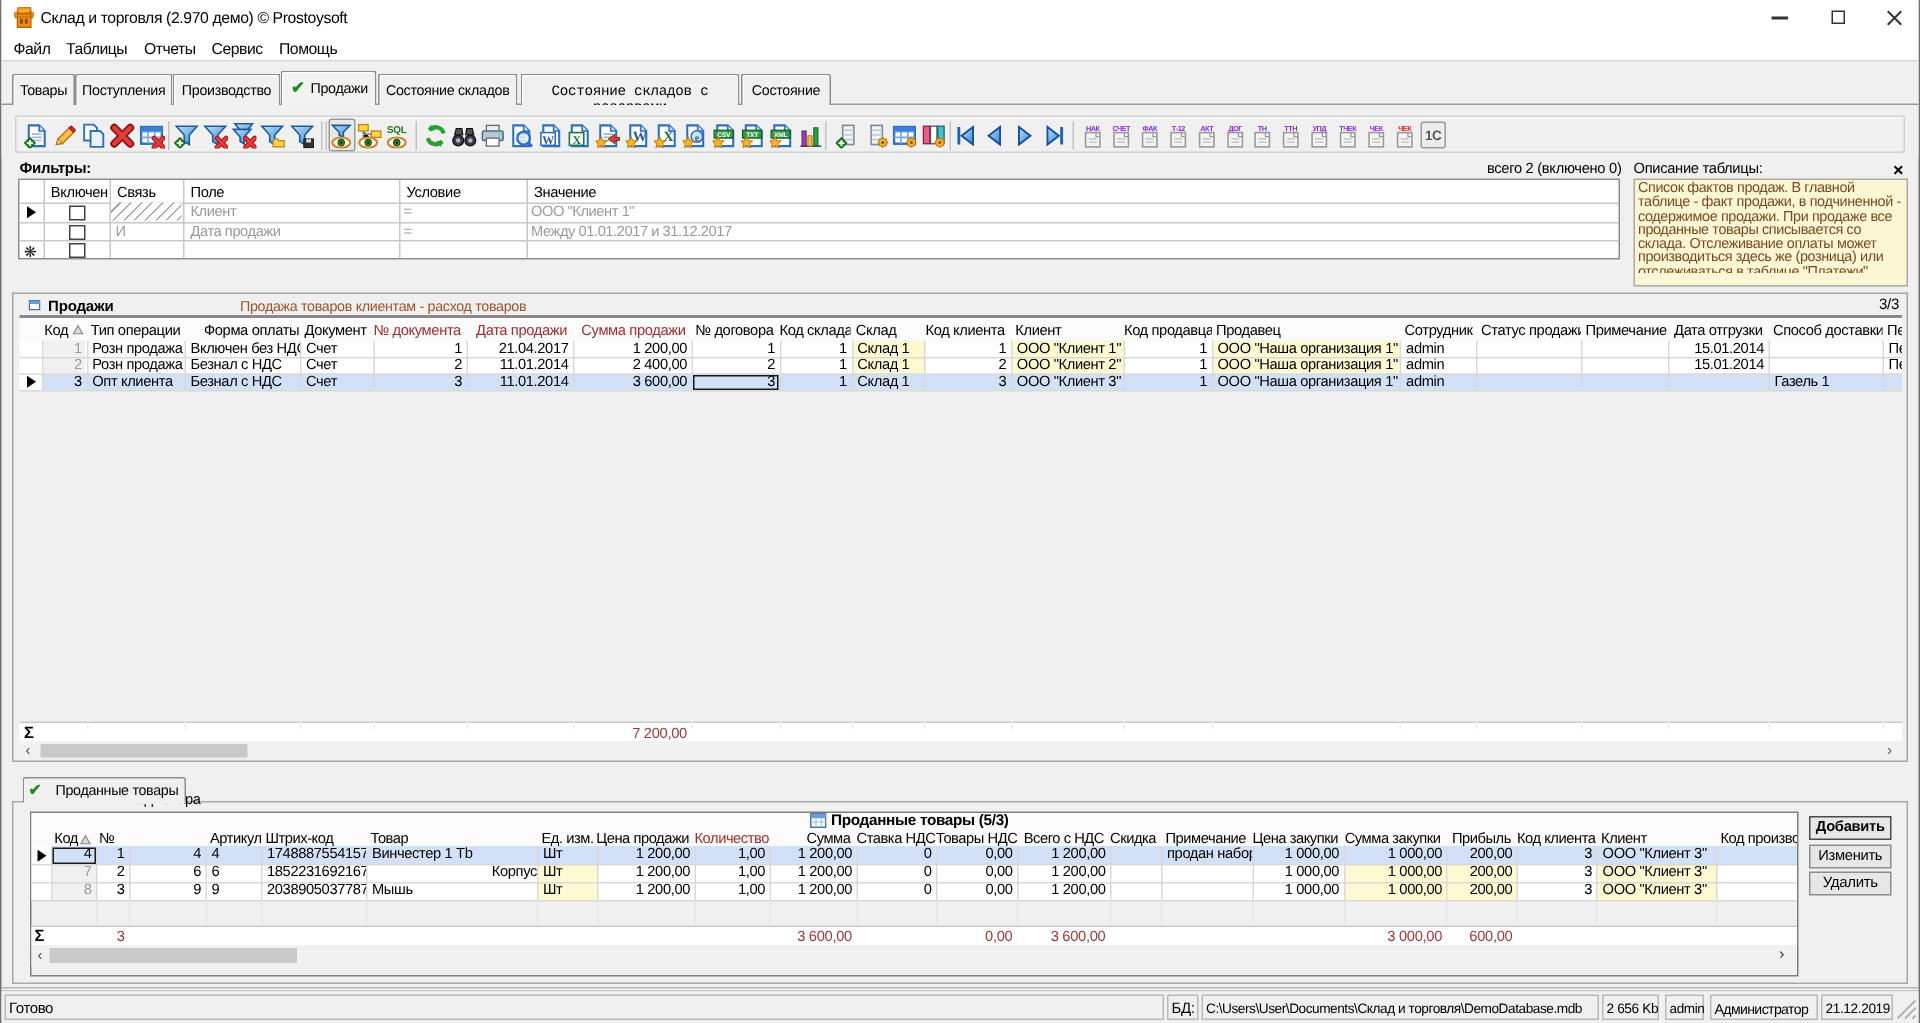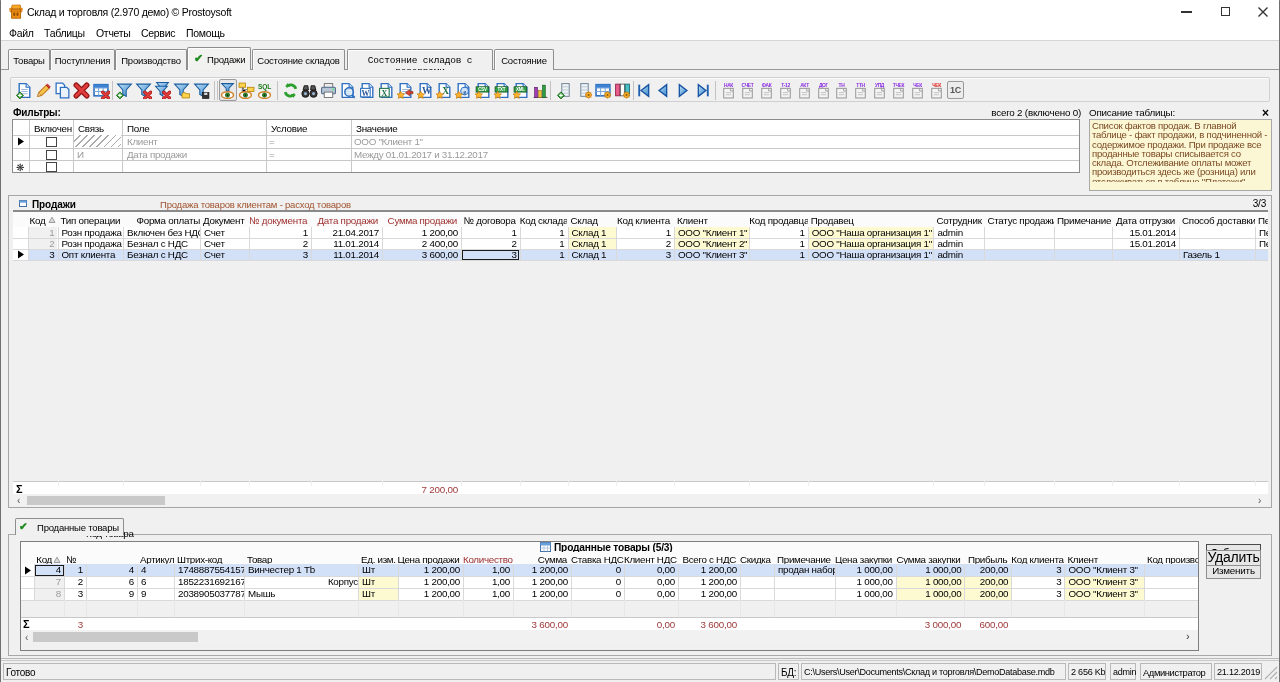--- a/index.html
+++ b/index.html
@@ -491,21 +491,21 @@
     </svg>
   </div>
 <div style="left:32px;top:199px;font-weight:bold;font-size:10px;letter-spacing:-0.1px;">Продажи</div>
 <div style="left:160px;top:199px;color:#a0522d;font-size:9.5px;letter-spacing:-0.2px;">Продажа товаров клиентам - расход товаров</div>
 <div style="left:1200px;top:198px;width:66px;text-align:right;font-size:10px;">3/3</div>
 <div style="left:13px;top:210px;width:1255px;height:2px;background:#8a8a8a;"></div>
 <div style="left:13px;top:212px;width:1255px;height:15px;background:#fbfbfb;"></div>
 <div style="left:13px;top:227px;width:1255px;height:33px;background:#fff;"></div>
 <div style="left:28.3px;top:215px;width:29.2px;text-align:right;padding-right:12px;font-size:9.8px;letter-spacing:-0.25px;color:#000;white-space:nowrap;overflow:hidden;">Код</div>
 <div style="left:57.5px;top:215px;width:65.5px;text-align:left;padding-left:3px;font-size:9.8px;letter-spacing:-0.25px;color:#000;white-space:nowrap;overflow:hidden;">Тип операции</div>
-<div style="left:123px;top:215px;width:77px;text-align:right;padding-left:3px;font-size:9.8px;letter-spacing:-0.25px;color:#000;white-space:nowrap;overflow:hidden;">Форма оплаты</div>
+<div style="left:133px;top:215px;width:77px;text-align:left;padding-left:3px;font-size:9.8px;letter-spacing:-0.25px;color:#000;white-space:nowrap;overflow:hidden;">Форма оплаты</div>
 <div style="left:200px;top:215px;width:49px;text-align:left;padding-left:3px;font-size:9.8px;letter-spacing:-0.25px;color:#000;white-space:nowrap;overflow:hidden;">Документ</div>
 <div style="left:249px;top:215px;width:62px;text-align:right;padding-right:4px;font-size:9.8px;letter-spacing:-0.25px;color:#9e2f2f;white-space:nowrap;overflow:hidden;">№ документа</div>
 <div style="left:311px;top:215px;width:71px;text-align:right;padding-right:4px;font-size:9.8px;letter-spacing:-0.25px;color:#9e2f2f;white-space:nowrap;overflow:hidden;">Дата продажи</div>
 <div style="left:382px;top:215px;width:79px;text-align:right;padding-right:4px;font-size:9.8px;letter-spacing:-0.25px;color:#9e2f2f;white-space:nowrap;overflow:hidden;">Сумма продажи</div>
 <div style="left:461px;top:215px;width:58.700000000000045px;text-align:right;padding-right:4px;font-size:9.8px;letter-spacing:-0.25px;color:#000;white-space:nowrap;overflow:hidden;">№ договора</div>
 <div style="left:519.7px;top:215px;width:47.799999999999955px;text-align:right;padding-right:4px;font-size:9.8px;letter-spacing:-0.25px;color:#000;white-space:nowrap;overflow:hidden;">Код склада</div>
 <div style="left:567.5px;top:215px;width:48.5px;text-align:left;padding-left:3px;font-size:9.8px;letter-spacing:-0.25px;color:#000;white-space:nowrap;overflow:hidden;">Склад</div>
 <div style="left:616px;top:215px;width:57.89999999999998px;text-align:right;padding-right:4px;font-size:9.8px;letter-spacing:-0.25px;color:#000;white-space:nowrap;overflow:hidden;">Код клиента</div>
 <div style="left:673.9px;top:215px;width:75.39999999999998px;text-align:left;padding-left:3px;font-size:9.8px;letter-spacing:-0.25px;color:#000;white-space:nowrap;overflow:hidden;">Клиент</div>
 <div style="left:749.3px;top:215px;width:58.40000000000009px;text-align:right;padding-right:4px;font-size:9.8px;letter-spacing:-0.25px;color:#000;white-space:nowrap;overflow:hidden;">Код продавца</div>
@@ -657,21 +657,21 @@
 <div style="left:64px;top:553.5px;width:22px;text-align:left;padding-left:2px;font-size:9.8px;letter-spacing:-0.3px;color:#000;white-space:nowrap;overflow:hidden;">№</div>
 <div style="left:86px;top:528px;width:51px;text-align:right;padding-right:4px;font-size:9.8px;letter-spacing:-0.3px;color:#000;white-space:nowrap;overflow:hidden;">Код товара</div>
 <div style="left:137px;top:553.5px;width:37px;text-align:left;padding-left:3px;font-size:9.8px;letter-spacing:-0.3px;color:#000;white-space:nowrap;overflow:hidden;">Артикул</div>
 <div style="left:174px;top:553.5px;width:70px;text-align:left;padding-left:3px;font-size:9.8px;letter-spacing:-0.3px;color:#000;white-space:nowrap;overflow:hidden;">Штрих-код</div>
 <div style="left:244px;top:553.5px;width:114px;text-align:left;padding-left:3px;font-size:9.8px;letter-spacing:-0.3px;color:#000;white-space:nowrap;overflow:hidden;">Товар</div>
 <div style="left:358px;top:553.5px;width:39.5px;text-align:left;padding-left:3px;font-size:9.8px;letter-spacing:-0.3px;color:#000;white-space:nowrap;overflow:hidden;">Ед. изм.</div>
 <div style="left:397.5px;top:553.5px;width:65.5px;text-align:right;padding-right:4px;font-size:9.8px;letter-spacing:-0.3px;color:#000;white-space:nowrap;overflow:hidden;">Цена продажи</div>
 <div style="left:463px;top:553.5px;width:50px;text-align:right;padding-right:4px;font-size:9.8px;letter-spacing:-0.3px;color:#9e2f2f;white-space:nowrap;overflow:hidden;">Количество</div>
 <div style="left:513px;top:553.5px;width:58px;text-align:right;padding-right:4px;font-size:9.8px;letter-spacing:-0.3px;color:#000;white-space:nowrap;overflow:hidden;">Сумма</div>
 <div style="left:571px;top:553.5px;width:53px;text-align:right;padding-right:4px;font-size:9.8px;letter-spacing:-0.3px;color:#000;white-space:nowrap;overflow:hidden;">Ставка НДС</div>
-<div style="left:624px;top:553.5px;width:54px;text-align:right;padding-right:4px;font-size:9.8px;letter-spacing:-0.3px;color:#000;white-space:nowrap;overflow:hidden;">Клиент НДС</div>
+<div style="left:624px;top:553.5px;width:54px;text-align:right;padding-right:4px;font-size:9.8px;letter-spacing:-0.3px;color:#000;white-space:nowrap;overflow:hidden;">Товары НДС</div>
 <div style="left:678px;top:553.5px;width:62px;text-align:right;padding-right:4px;font-size:9.8px;letter-spacing:-0.3px;color:#000;white-space:nowrap;overflow:hidden;">Всего с НДС</div>
 <div style="left:740px;top:553.5px;width:34px;text-align:right;padding-right:4px;font-size:9.8px;letter-spacing:-0.3px;color:#000;white-space:nowrap;overflow:hidden;">Скидка</div>
 <div style="left:774px;top:553.5px;width:61px;text-align:left;padding-left:3px;font-size:9.8px;letter-spacing:-0.3px;color:#000;white-space:nowrap;overflow:hidden;">Примечание</div>
 <div style="left:835px;top:553.5px;width:60.700000000000045px;text-align:right;padding-right:4px;font-size:9.8px;letter-spacing:-0.3px;color:#000;white-space:nowrap;overflow:hidden;">Цена закупки</div>
 <div style="left:895.7px;top:553.5px;width:68.69999999999993px;text-align:right;padding-right:4px;font-size:9.8px;letter-spacing:-0.3px;color:#000;white-space:nowrap;overflow:hidden;">Сумма закупки</div>
 <div style="left:964.4px;top:553.5px;width:46.89999999999998px;text-align:right;padding-right:4px;font-size:9.8px;letter-spacing:-0.3px;color:#000;white-space:nowrap;overflow:hidden;">Прибыль</div>
 <div style="left:1011.3px;top:553.5px;width:53.100000000000136px;text-align:right;padding-right:4px;font-size:9.8px;letter-spacing:-0.3px;color:#000;white-space:nowrap;overflow:hidden;">Код клиента</div>
 <div style="left:1064.4px;top:553.5px;width:79.59999999999991px;text-align:left;padding-left:3px;font-size:9.8px;letter-spacing:-0.3px;color:#000;white-space:nowrap;overflow:hidden;">Клиент</div>
 <div style="left:1144px;top:553.5px;width:54px;text-align:left;padding-left:3px;font-size:9.8px;letter-spacing:-0.3px;color:#000;white-space:nowrap;overflow:hidden;">Код произво</div>
 <div style="left:53px;top:555.5px;width:8px;height:8px;">
@@ -801,21 +801,21 @@
 <div style="left:624px;top:619px;width:51px;text-align:right;color:#a03b3b;font-size:9.8px;">0,00</div>
 <div style="left:678px;top:619px;width:59px;text-align:right;color:#a03b3b;font-size:9.8px;">3 600,00</div>
 <div style="left:895.7px;top:619px;width:65.69999999999993px;text-align:right;color:#a03b3b;font-size:9.8px;">3 000,00</div>
 <div style="left:964.4px;top:619px;width:43.89999999999998px;text-align:right;color:#a03b3b;font-size:9.8px;">600,00</div>
 <div style="left:21px;top:630px;width:1177px;height:14px;background:#f1f1f1;"></div>
 <div style="left:25px;top:632px;font-size:10px;color:#555;">‹</div>
 <div style="left:33px;top:631.5px;width:165px;height:10px;background:#c9c9c9;"></div>
 <div style="left:1186px;top:630px;font-size:11px;color:#333;">›</div>
 <div style="left:1206px;top:544px;width:55px;height:16px;background:#e7e7e7;border:1px solid #8e8e8e;text-align:center;font-size:9.8px;letter-spacing:-0.2px;line-height:13px;border:1.6px solid #4a4a4a;font-weight:bold;">Добавить</div>
 <div style="left:1206px;top:562.5px;width:55px;height:16px;background:#e7e7e7;border:1px solid #8e8e8e;text-align:center;font-size:9.8px;letter-spacing:-0.2px;line-height:13px;">Изменить</div>
-<div style="left:1206px;top:550px;width:55px;height:16px;background:#e7e7e7;border:1px solid #8e8e8e;text-align:center;font-size:14px;letter-spacing:-0.2px;line-height:13px;">Удалить</div>
+<div style="left:1206px;top:581px;width:55px;height:16px;background:#e7e7e7;border:1px solid #8e8e8e;text-align:center;font-size:10px;letter-spacing:-0.2px;line-height:13px;">Удалить</div>
 <div style="left:1px;top:658px;width:1278px;height:1px;background:#b8b8b8;"></div>
 <div style="left:1px;top:660px;width:1278px;height:1px;background:#c9c9c9;"></div>
 <div style="left:1px;top:661px;width:1278px;height:21px;background:#f0f0f0;"></div>
 <div style="left:3px;top:663px;width:773px;height:17px;border:1px solid #b9b9b9;background:#f0f0f0;"></div>
 <div style="left:6px;top:667px;width:770px;font-size:10px;letter-spacing:-0.25px;white-space:nowrap;overflow:visible;text-align:left;">Готово</div>
 <div style="left:778px;top:663px;width:21px;height:17px;border:1px solid #b9b9b9;background:#f0f0f0;"></div>
 <div style="left:781px;top:667px;width:18px;font-size:10px;letter-spacing:-0.25px;white-space:nowrap;overflow:visible;text-align:left;">БД:</div>
 <div style="left:801px;top:663px;width:265px;height:17px;border:1px solid #b9b9b9;background:#f0f0f0;"></div>
 <div style="left:804px;top:667px;width:262px;font-size:9.1px;letter-spacing:-0.3px;white-space:nowrap;overflow:visible;text-align:left;">C:\Users\User\Documents\Склад и торговля\DemoDatabase.mdb</div>
 <div style="left:1068px;top:663px;width:38px;height:17px;border:1px solid #b9b9b9;background:#f0f0f0;"></div>

